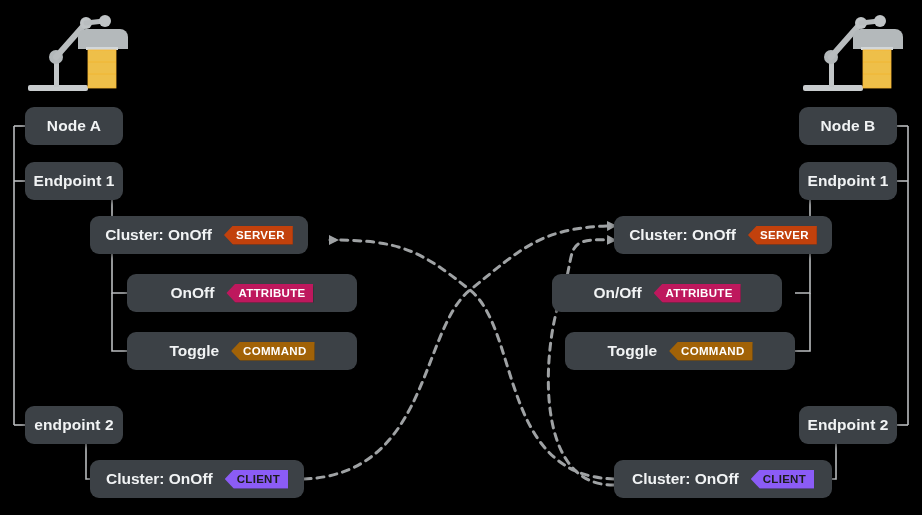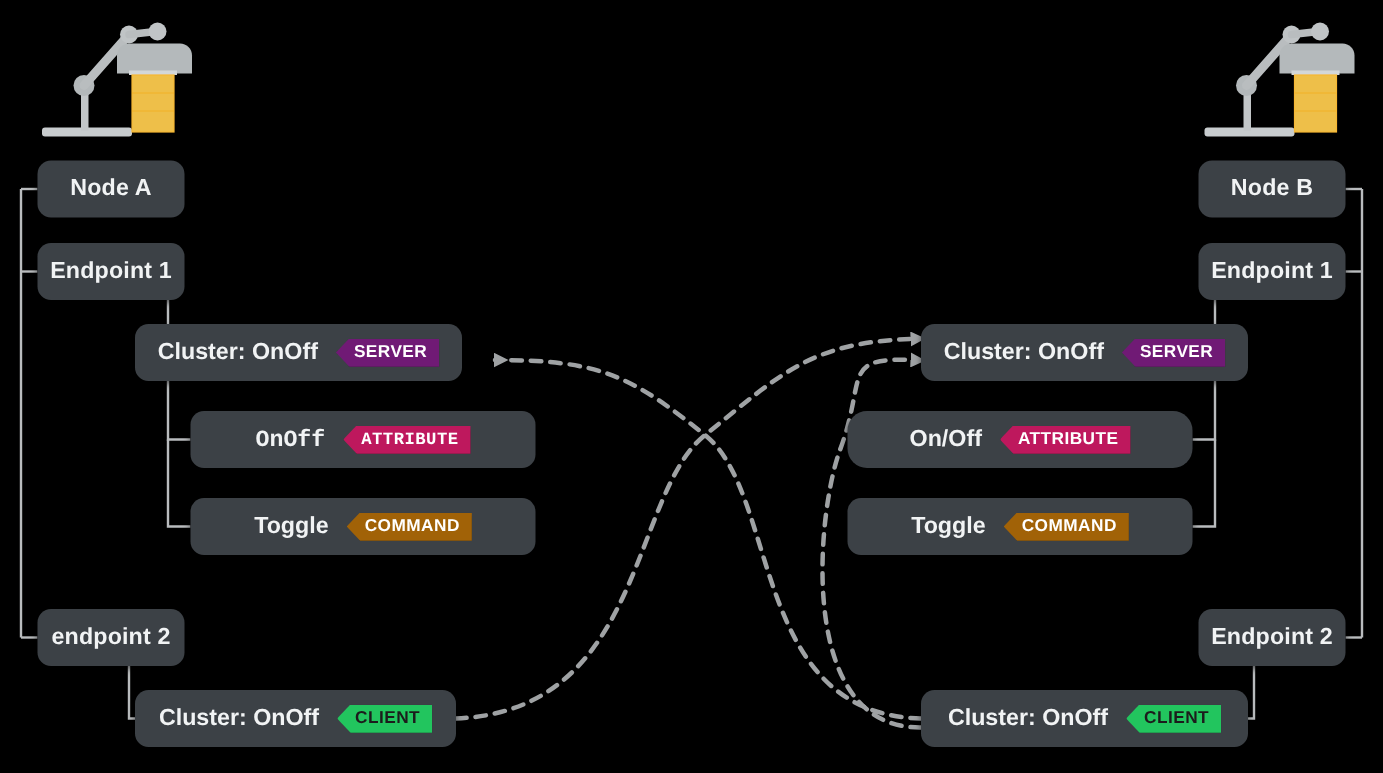--- a/index.html
+++ b/index.html
@@ -67,22 +67,22 @@
     justify-content: center;
     height: 19px;
     padding: 0 8px 0 12px;
     font-size: 11.5px;
     font-weight: bold;
     letter-spacing: 0.3px;
     white-space: nowrap;
     clip-path: polygon(0% 50%, 9px 0%, 100% 0%, 100% 100%, 9px 100%);
     box-shadow: 1px 2px 2px rgba(0,0,0,0.5);
   }
-  .badge.server { background: #701a75; color: #ffffff; }
-  .badge.client { background: #22c55e; color: #1c1c1c; }
+  .badge.server { background: #c2410c; color: #ffffff; }
+  .badge.client { background: #8b5cf6; color: #1c1c1c; }
   .badge.attribute { background: #be185d; color: #ffffff; }
   .badge.command  { background: #a16207; color: #ffffff; }
 
   .lamp {
     position: absolute;
     width: 105px;
     height: 92px;
   }
   .lamp svg { display: block; }
 </style>
@@ -154,21 +154,21 @@
 
   <div class="node-box plain" style="left:25px; top:162px; width:98px; height:38px;">
     <span>Endpoint 1</span>
   </div>
 
   <div class="row-box" style="left:90px; top:216px; width:218px; height:38px;">
     <span class="row-label">Cluster: OnOff</span>
     <span class="badge server">SERVER</span>
   </div>
 
-  <div class="row-box" style="left:127px; top:274px; width:230px; height:38px;font-family:Liberation Mono, monospace;">
+  <div class="row-box" style="left:127px; top:274px; width:230px; height:38px;">
     <span class="row-label">OnOff</span>
     <span class="badge attribute">ATTRIBUTE</span>
   </div>
 
   <div class="row-box" style="left:127px; top:332px; width:230px; height:38px;">
     <span class="row-label">Toggle</span>
     <span class="badge command">COMMAND</span>
   </div>
 
   <div class="node-box plain" style="left:25px; top:406px; width:98px; height:38px;">
@@ -204,21 +204,21 @@
 
   <div class="node-box plain" style="left:799px; top:162px; width:98px; height:38px;">
     <span>Endpoint 1</span>
   </div>
 
   <div class="row-box" style="left:614px; top:216px; width:218px; height:38px;">
     <span class="row-label">Cluster: OnOff</span>
     <span class="badge server">SERVER</span>
   </div>
 
-  <div class="row-box" style="left:565px; top:274px; width:230px; height:38px;border-radius:13px;">
+  <div class="row-box" style="left:552px; top:274px; width:230px; height:38px;">
     <span class="row-label">On/Off</span>
     <span class="badge attribute">ATTRIBUTE</span>
   </div>
 
   <div class="row-box" style="left:565px; top:332px; width:230px; height:38px;">
     <span class="row-label">Toggle</span>
     <span class="badge command">COMMAND</span>
   </div>
 
   <div class="node-box plain" style="left:799px; top:406px; width:98px; height:38px;">

